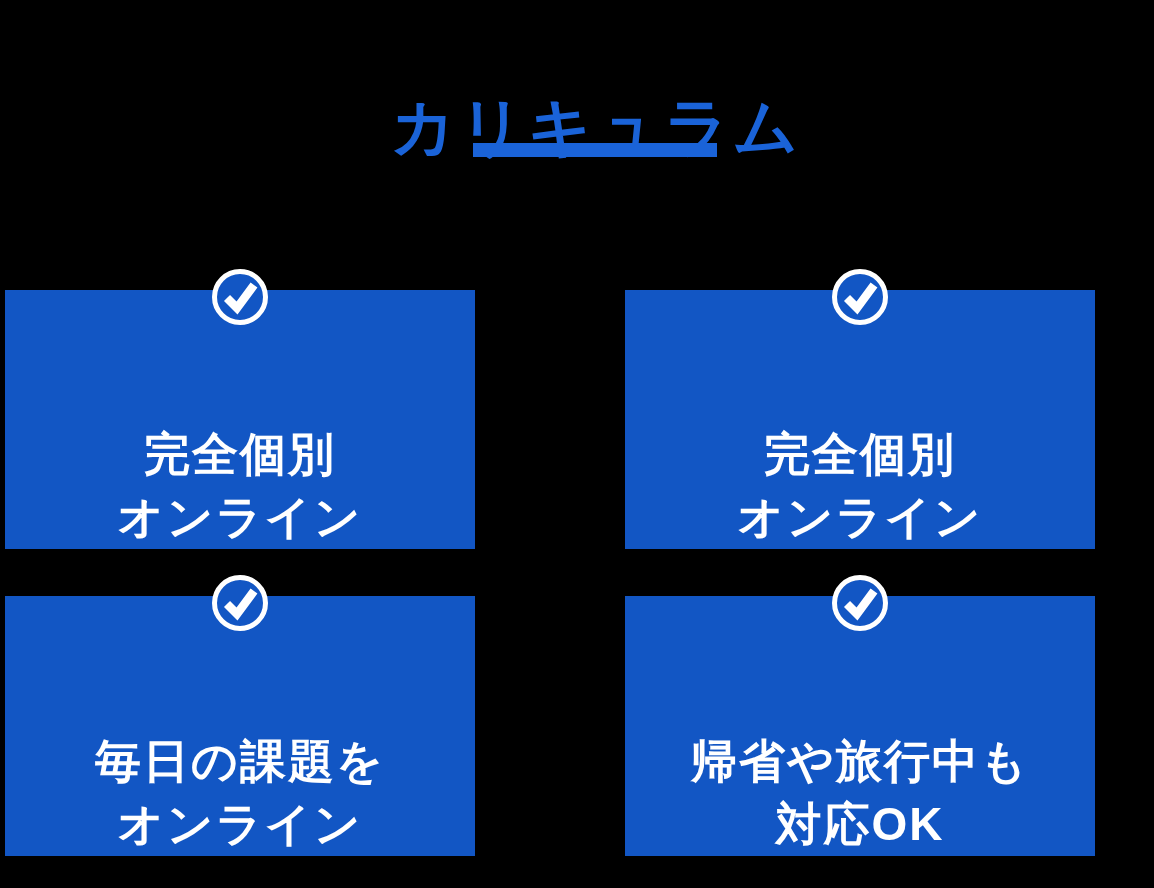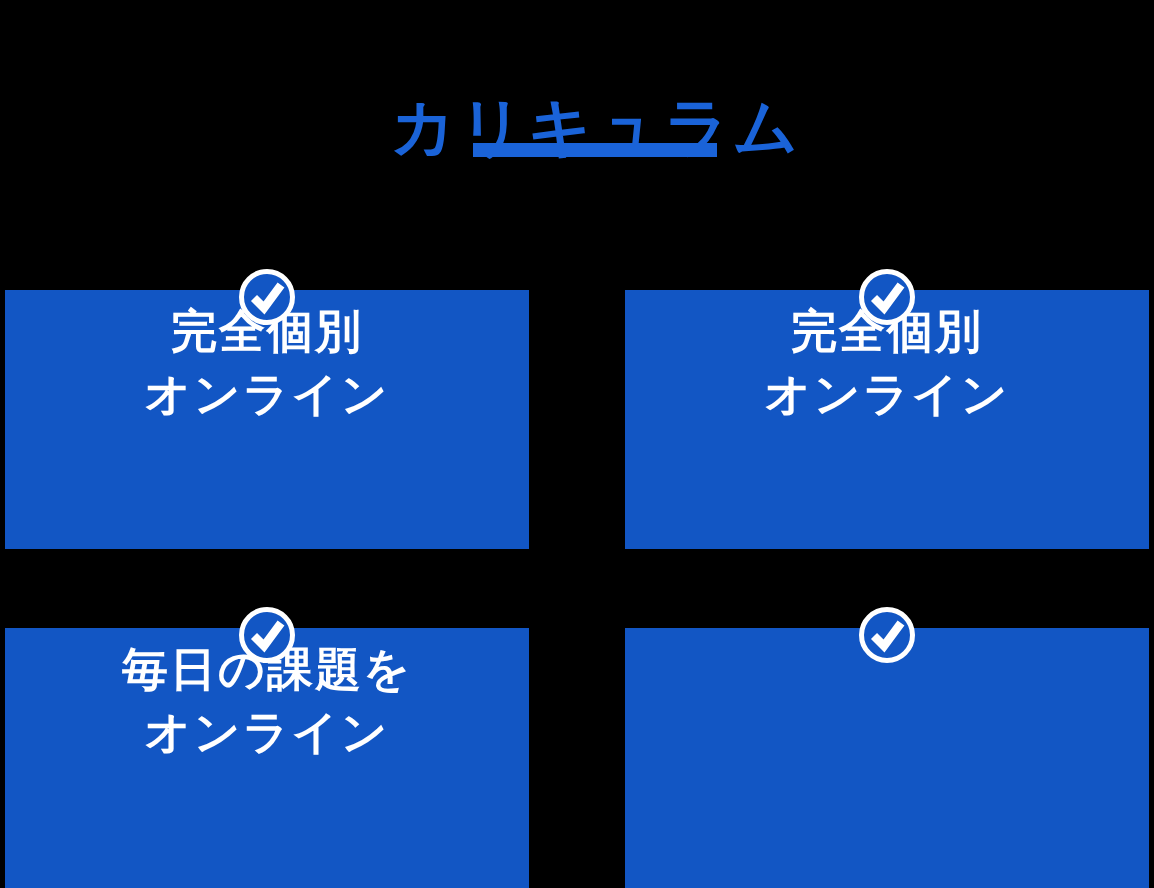--- a/index.html
+++ b/index.html
@@ -23,27 +23,27 @@
     color:var(--accent);
     letter-spacing:3px;
   }
   .title-underline{
     position:absolute;left:473px;top:143px;
     width:244px;height:14px;
     background:var(--accent);
   }
   .card{
     position:absolute;
-    width:524px;
+    width:470px;
     background:var(--card);
     display:flex;flex-direction:column;
-    align-items:center;justify-content:flex-start;
+    align-items:center;justify-content:flex-end;
   }
   .card.r1{top:290px;height:259px;}
-  .card.r2{top:628px;height:260px;}
+  .card.r2{top:596px;height:260px;}
   .card.c1{left:5px;}
   .card.c2{left:625px;}
   .check-badge{
     position:absolute;
     left:50%;top:-21px;
     transform:translateX(-50%);
     width:56px;height:56px;
   }
   .card-text{
     text-align:center;
@@ -90,13 +90,17 @@
     <div>毎日の課題を</div>
     <div>オンライン</div>
   </div>
 </div>
 
 <div class="card r2 c2">
   <svg class="check-badge" viewBox="0 0 56 56">
     <circle cx="28" cy="28" r="25.5" fill="var(--card)" stroke="var(--check)" stroke-width="5"></circle>
     <polyline points="15,29 25,39 42,16" fill="none" stroke="var(--check)" stroke-width="8.5" stroke-linecap="butt" stroke-linejoin="miter"></polyline>
   </svg>
+  <div class="card-text">
+    <div>帰省や旅行中も</div>
+    <div>対応OK</div>
+  </div>
 </div>
 
 </body></html>

